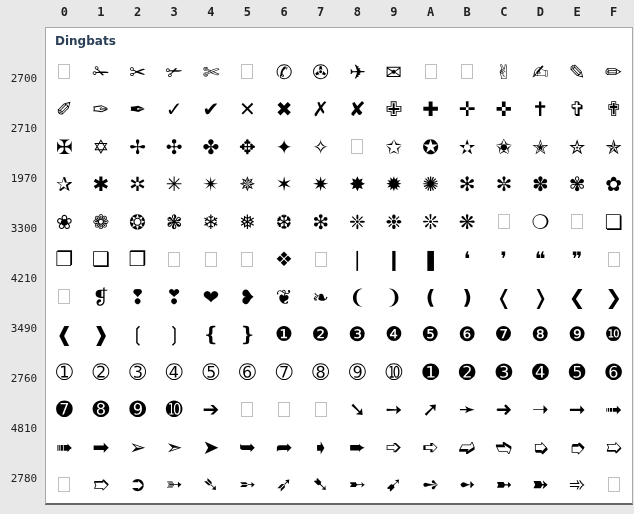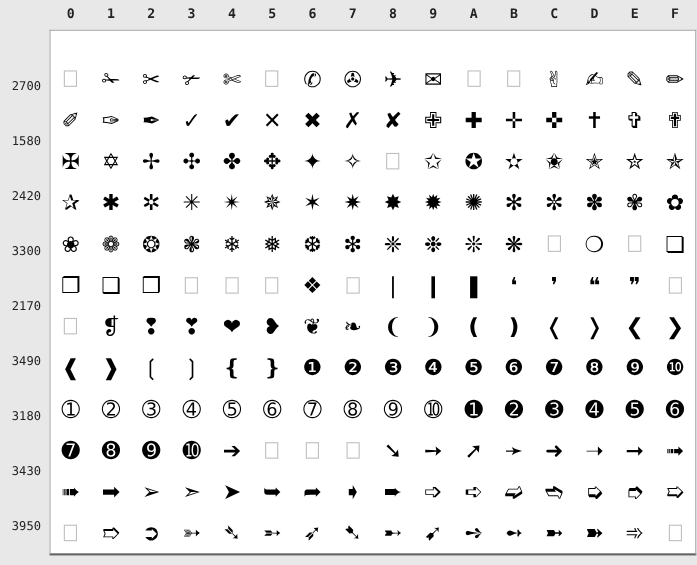--- a/index.html
+++ b/index.html
@@ -118,30 +118,31 @@
       <div class="col-h">9</div>
       <div class="col-h">A</div>
       <div class="col-h">B</div>
       <div class="col-h">C</div>
       <div class="col-h">D</div>
       <div class="col-h">E</div>
       <div class="col-h">F</div>
     </div>
   <div class="row-labels" id="row-labels">
       <div class="row-label">2700</div>
-      <div class="row-label">1580</div>
-      <div class="row-label">2420</div>
+      <div class="row-label">2710</div>
+      <div class="row-label">1970</div>
       <div class="row-label">3300</div>
-      <div class="row-label">2170</div>
+      <div class="row-label">4210</div>
       <div class="row-label">3490</div>
-      <div class="row-label">3180</div>
-      <div class="row-label">3430</div>
-      <div class="row-label">3950</div>
+      <div class="row-label">2760</div>
+      <div class="row-label">4810</div>
+      <div class="row-label">2780</div>
     </div>
   <div class="panel">
+    <div class="block-title">Dingbats</div>
     <div class="grid" id="grid">
         <div class="grid-row">
           <div class="cell">
             <span class="nobox"></span>
           </div>
           <div class="cell">✁</div>
           <div class="cell">✂</div>
           <div class="cell">✃</div>
           <div class="cell">✄</div>
           <div class="cell">

